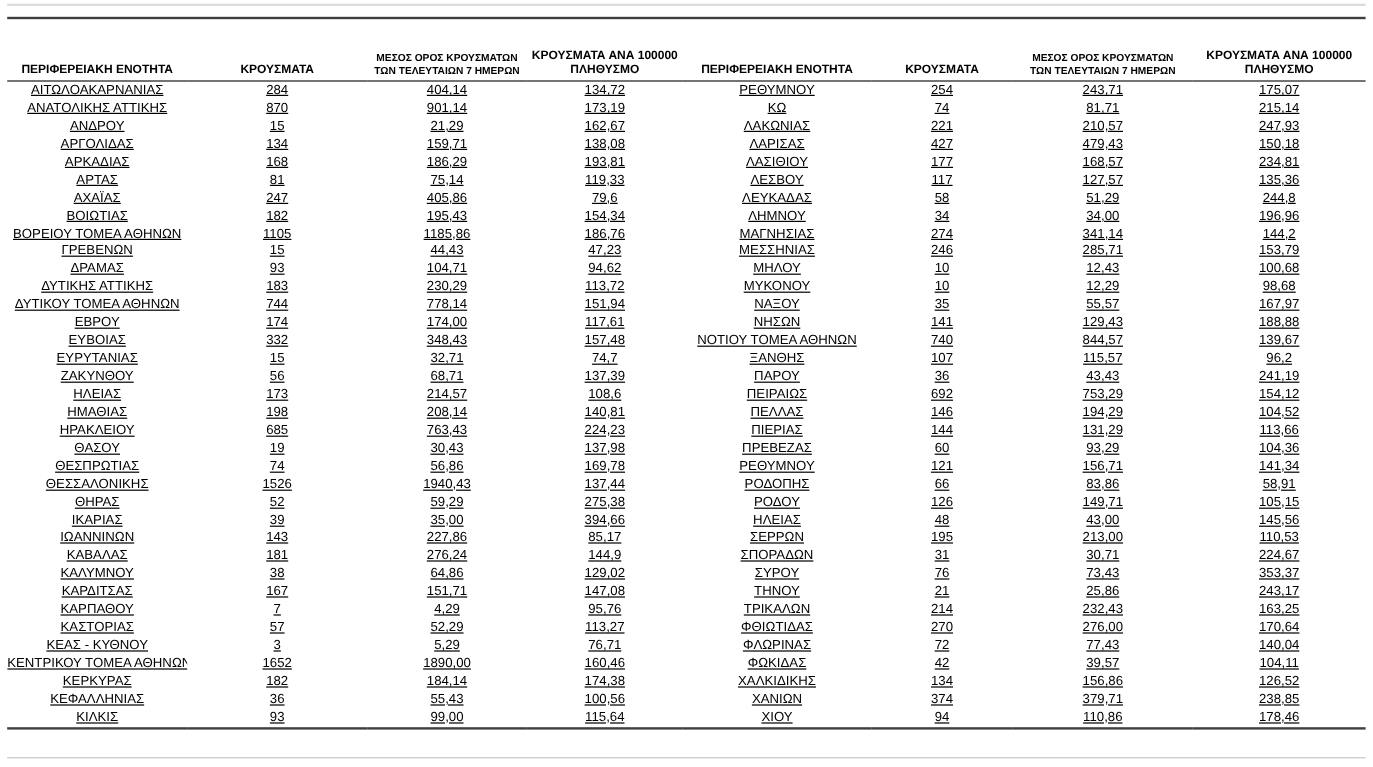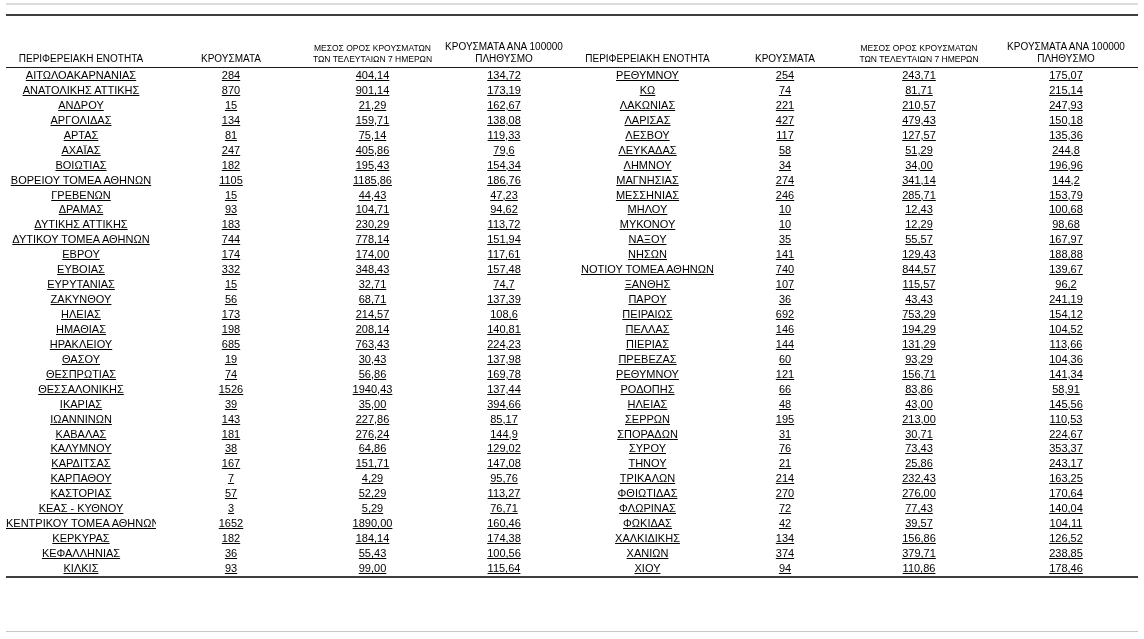--- a/index.html
+++ b/index.html
@@ -27,21 +27,21 @@
 
   table.cases {
     position: absolute;
     left: 6px;
     top: 20px;
     width: 1132px;
     border-collapse: collapse;
     table-layout: fixed;
   }
   table.cases th {
-    font-weight: normal;
+    font-weight: bold;
     vertical-align: bottom;
     text-align: center;
     font-size: 10px;
     line-height: 12px;
     height: 45px;
     padding: 0 0 2px 0;
     border-bottom: 1.5px solid #1a1a1a;
     white-space: nowrap;
     overflow: visible;
   }
@@ -144,20 +144,30 @@
           <td>ΑΡΓΟΛΙΔΑΣ</td>
           <td>134</td>
           <td>159,71</td>
           <td>138,08</td>
           <td>ΛΑΡΙΣΑΣ</td>
           <td>427</td>
           <td>479,43</td>
           <td>150,18</td>
         </tr>
         <tr>
+          <td>ΑΡΚΑΔΙΑΣ</td>
+          <td>168</td>
+          <td>186,29</td>
+          <td>193,81</td>
+          <td>ΛΑΣΙΘΙΟΥ</td>
+          <td>177</td>
+          <td>168,57</td>
+          <td>234,81</td>
+        </tr>
+        <tr>
           <td>ΑΡΤΑΣ</td>
           <td>81</td>
           <td>75,14</td>
           <td>119,33</td>
           <td>ΛΕΣΒΟΥ</td>
           <td>117</td>
           <td>127,57</td>
           <td>135,36</td>
         </tr>
         <tr>
@@ -324,20 +334,30 @@
           <td>ΘΕΣΣΑΛΟΝΙΚΗΣ</td>
           <td>1526</td>
           <td>1940,43</td>
           <td>137,44</td>
           <td>ΡΟΔΟΠΗΣ</td>
           <td>66</td>
           <td>83,86</td>
           <td>58,91</td>
         </tr>
         <tr>
+          <td>ΘΗΡΑΣ</td>
+          <td>52</td>
+          <td>59,29</td>
+          <td>275,38</td>
+          <td>ΡΟΔΟΥ</td>
+          <td>126</td>
+          <td>149,71</td>
+          <td>105,15</td>
+        </tr>
+        <tr>
           <td>ΙΚΑΡΙΑΣ</td>
           <td>39</td>
           <td>35,00</td>
           <td>394,66</td>
           <td>ΗΛΕΙΑΣ</td>
           <td>48</td>
           <td>43,00</td>
           <td>145,56</td>
         </tr>
         <tr>

